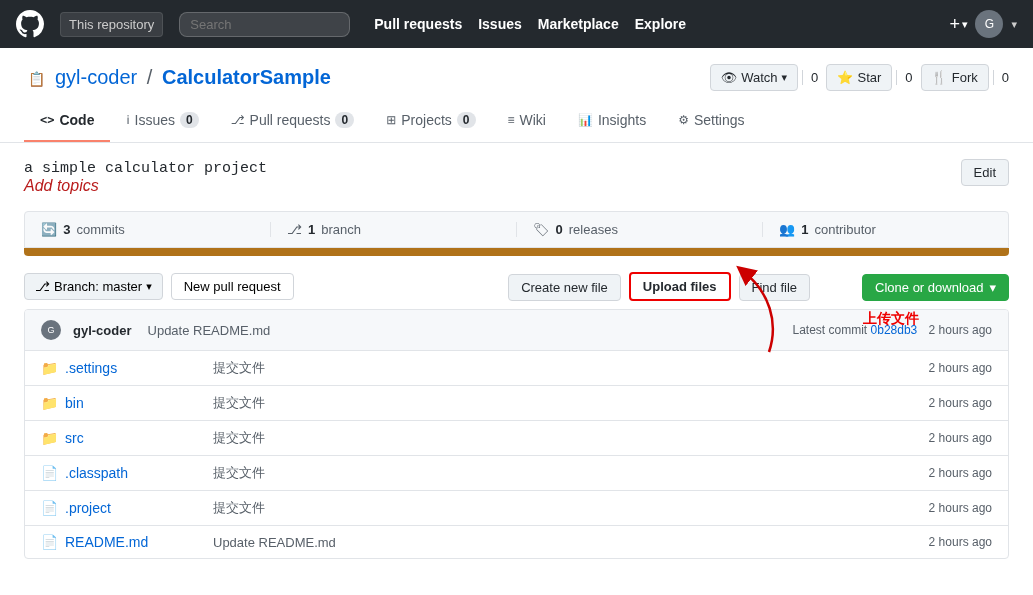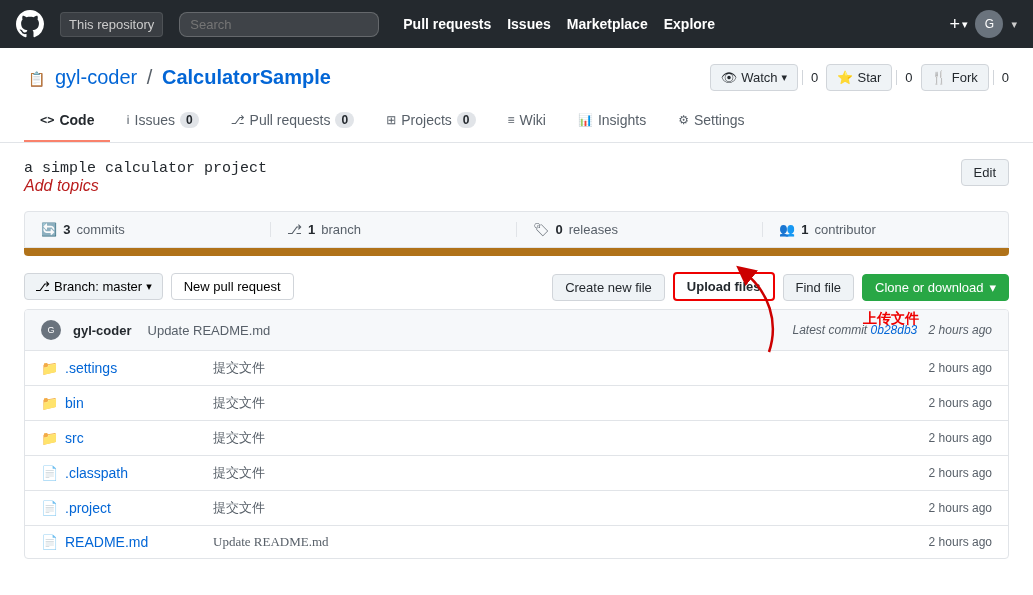--- a/index.html
+++ b/index.html
@@ -23,21 +23,21 @@
       border-radius: 4px;
       padding: 4px 8px;
       cursor: pointer;
     }
     .top-nav-search {
       background: rgba(255,255,255,0.125);
       border: 1px solid rgba(255,255,255,0.2);
       border-radius: 8px;
       padding: 4px 10px;
       color: #ccc;
-      width: 200px;
+      width: 171px;
       font-size: 13px;
       outline: none;
     }
     .top-nav-links { display: flex; gap: 16px; margin-left: 8px; }
     .top-nav-link { color: #fff; font-size: 14px; font-weight: 600; text-decoration: none; cursor: pointer; }
     .top-nav-right { margin-left: auto; display: flex; align-items: center; gap: 8px; }
     .top-nav-plus-btn {
       color: #fff;
       background: none;
       border: none;
@@ -209,21 +209,21 @@
       font-weight: 600;
     }
     .clone-btn {
       border: 1px solid #27a745;
       border-radius: 4px;
       padding: 5px 12px;
       background: #28a745;
       font-size: 13px;
       cursor: pointer;
       color: #fff;
-      display: flex; align-items: center; gap: 6px;
+      display: flex; align-items: center; gap: 6px; margin-left: 44px;
     }
 
     
     .file-table {
       border: 1px solid #e1e4e8;
       border-radius: 4px;
       overflow: hidden;
     }
     .file-table-header {
       background: #f6f8fa;
@@ -236,33 +236,33 @@
     .commit-avatar {
       width: 20px; height: 20px;
       border-radius: 50%;
       background: #6a737d;
       display: inline-flex; align-items: center; justify-content: center;
       color: #fff; font-size: 9px;
       flex-shrink: 0;
     }
     .commit-author { font-weight: 600; color: #24292e; font-size: 13px; }
     .commit-message { color: #586069; font-size: 13px; margin-left: 4px; }
-    .commit-meta { margin-left: auto; font-size: 12px; color: #586069; font-style: italic; }
+    .commit-meta { margin-left: auto; font-size: 12px; color: #586069; }
 
     .file-row {
       display: flex;
       align-items: center;
       padding: 8px 16px;
       border-bottom: 1px solid #e1e4e8;
       gap: 8px;
     }
     .file-row:last-child { border-bottom: none; }
     .file-icon { color: #6a737d; font-size: 14px; width: 16px; text-align: center; flex-shrink: 0; }
     .file-name { color: #0366d6; font-size: 14px; min-width: 140px; cursor: pointer; }
-    .file-commit { color: #586069; font-size: 13px; flex: 1; font-family: Liberation Serif, serif; }
+    .file-commit { color: #586069; font-size: 13px; flex: 1; }
     .file-time { color: #586069; font-size: 12px; white-space: nowrap; }
 
     .toolbar-wrapper {
       position: relative;
     }
     .arrow-svg {
       position: absolute;
       pointer-events: none;
       z-index: 10;
     }

